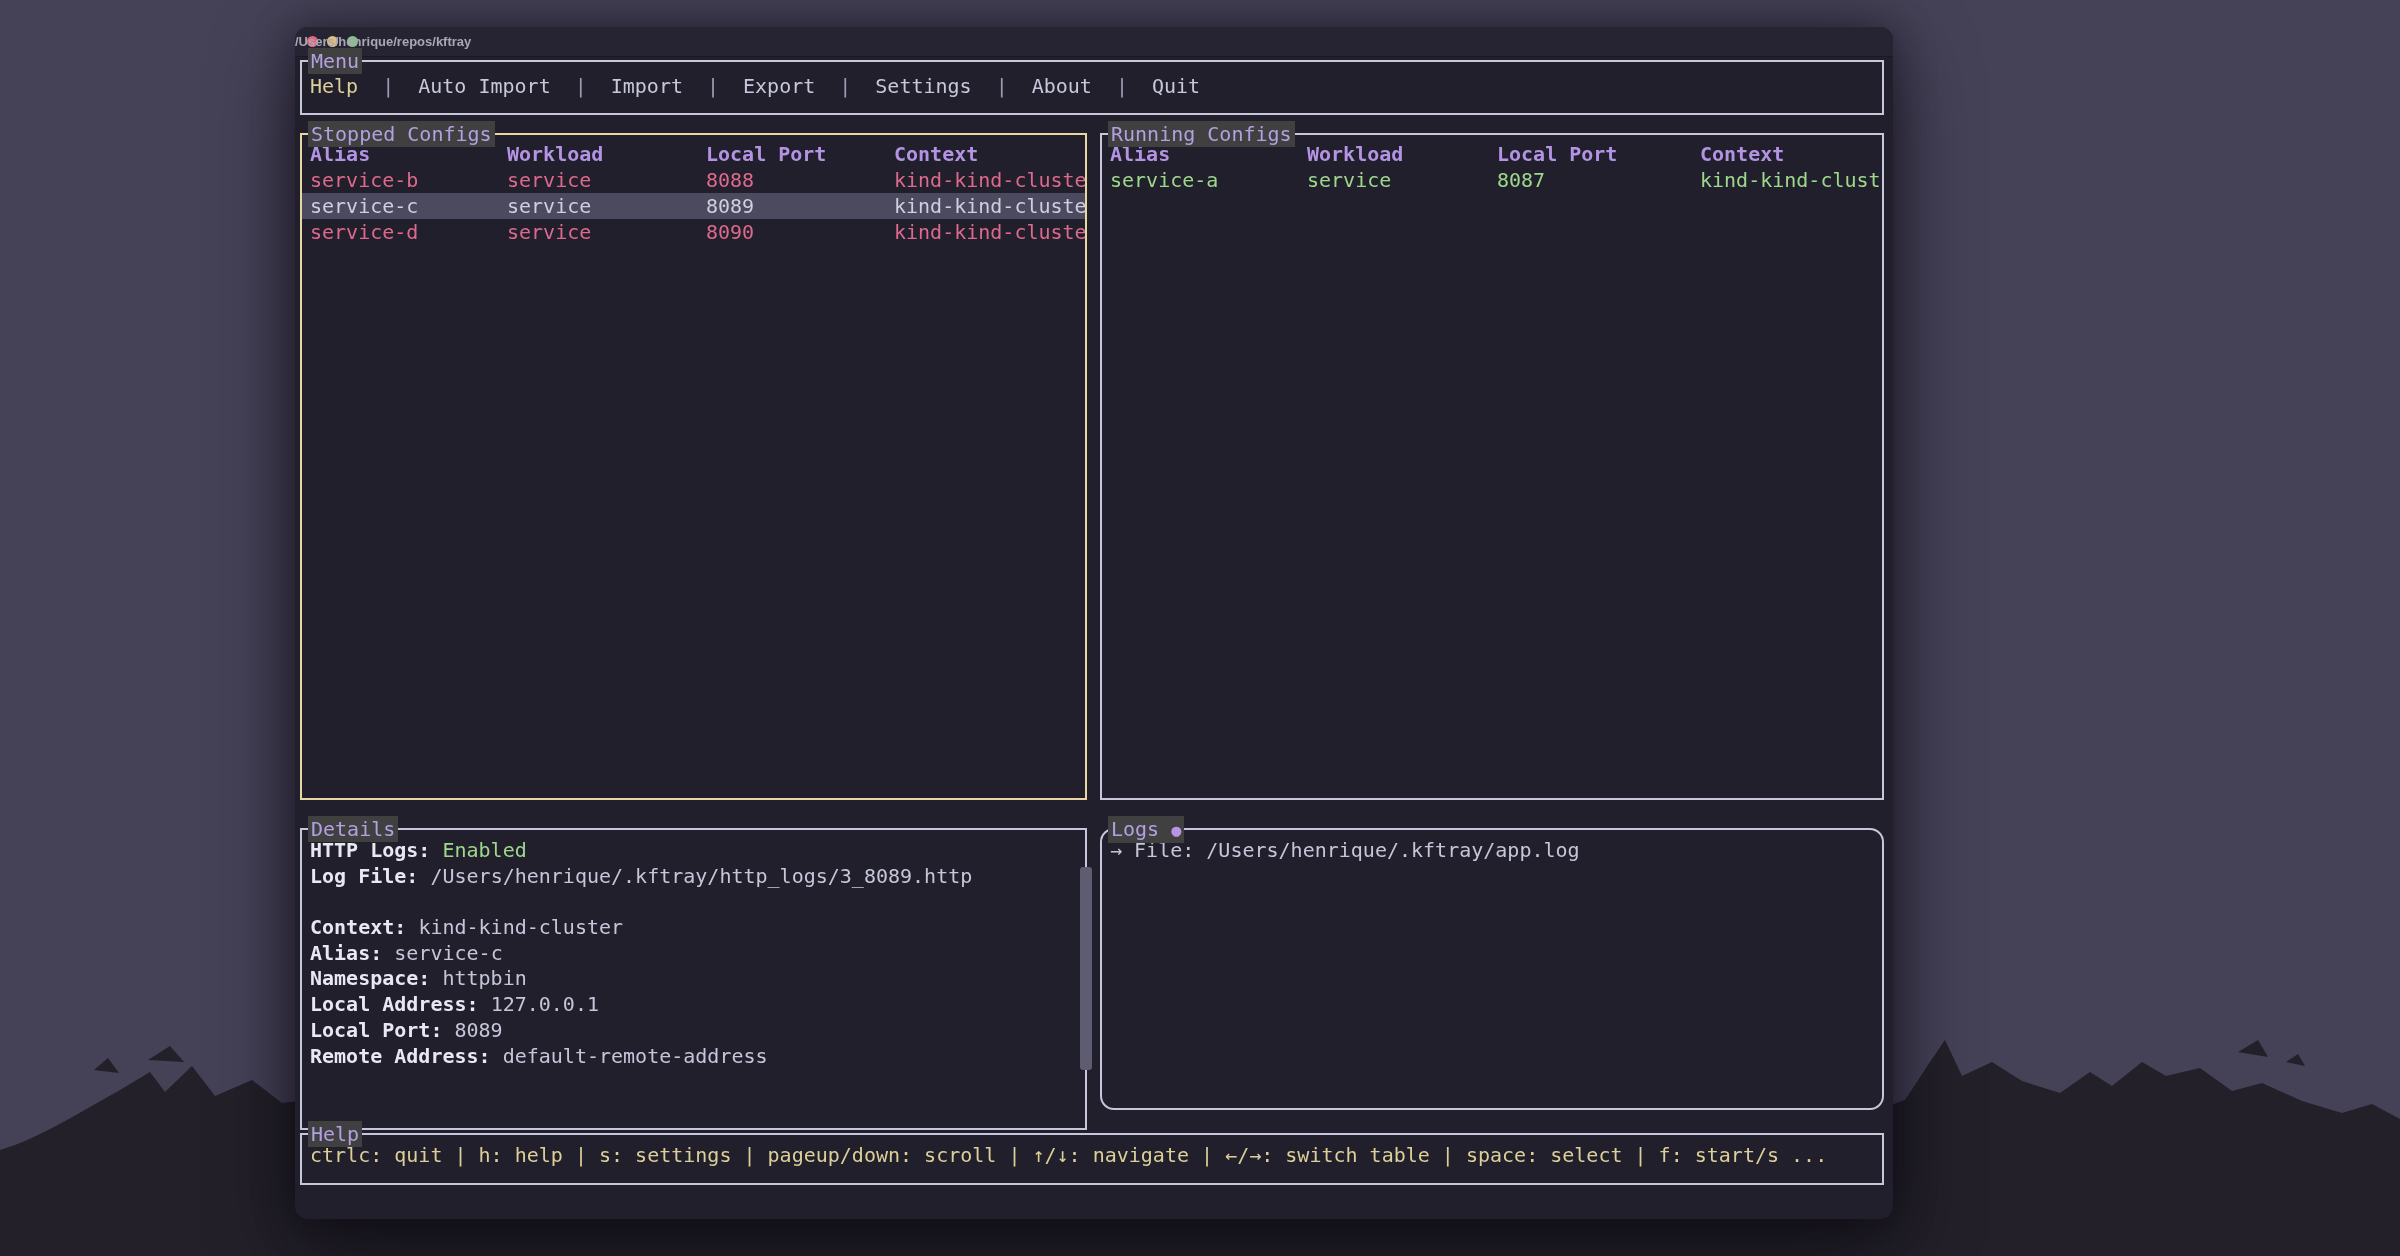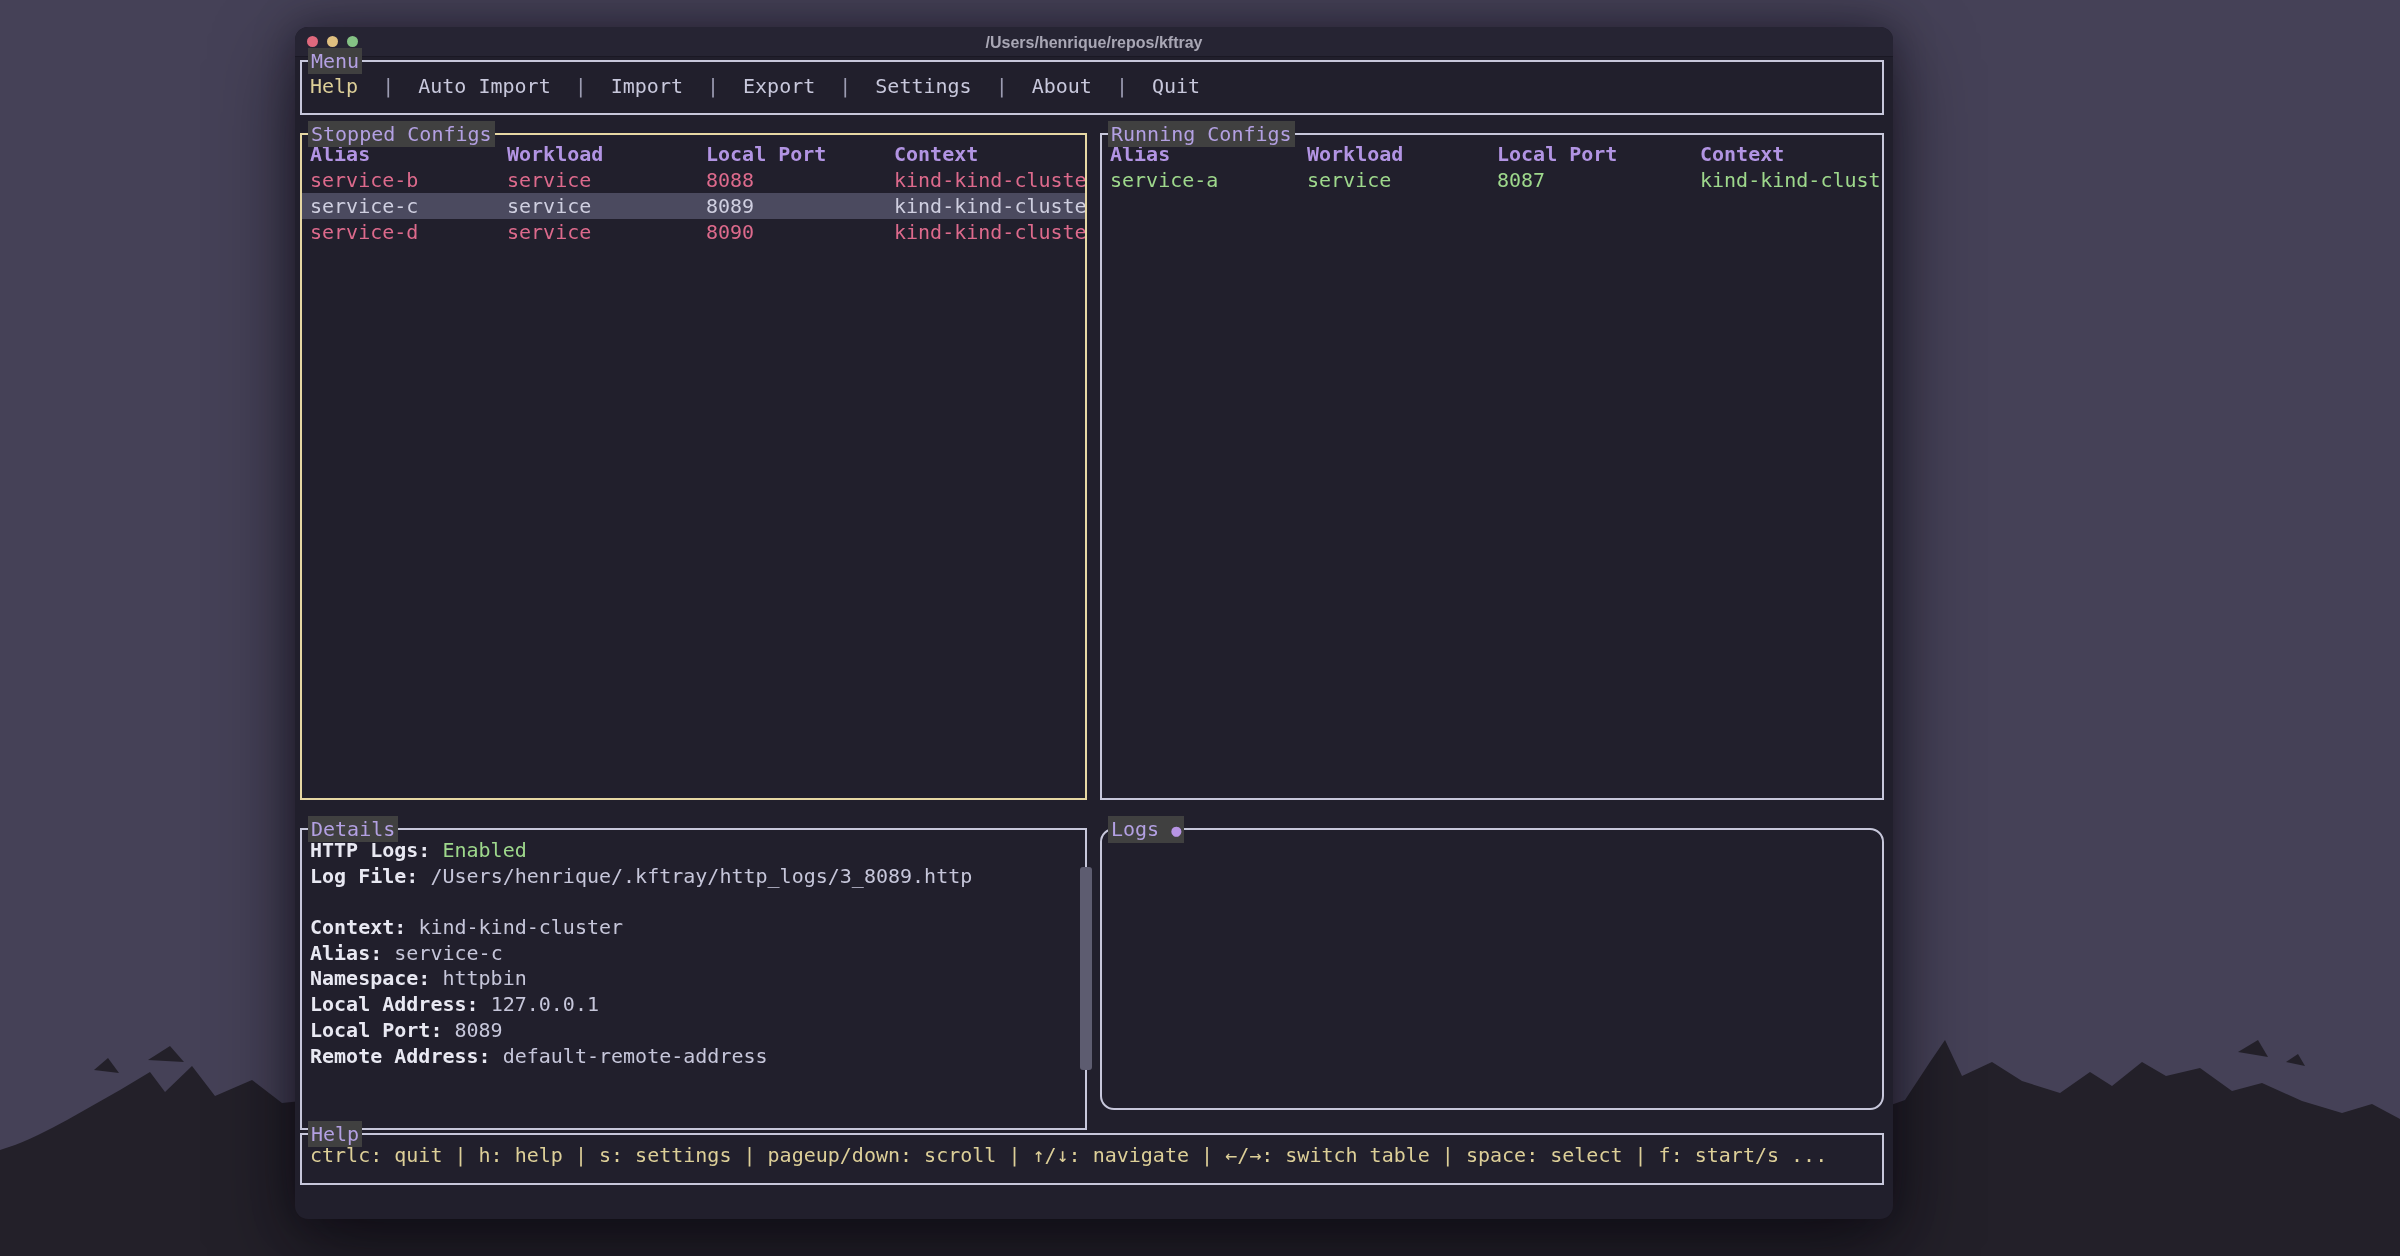--- a/index.html
+++ b/index.html
@@ -12,22 +12,22 @@
 
   
   .window { position:absolute; left:295px; top:27px; width:1598px; height:1192px;
             background:#211f2c; border-radius:13px; z-index:2;
             box-shadow:0 30px 80px rgba(8,6,14,.6), 0 0 40px rgba(8,6,14,.4); }
   .titlebar { position:relative; height:30px; background:#262433;
               border-radius:13px 13px 0 0; border-bottom:1px solid #1a1824; }
   .lights { position:absolute; left:12px; top:9px; display:flex; gap:9px; }
   .light { width:11px; height:11px; border-radius:50%; }
   .light.red { background:#e0697d; } .light.yellow { background:#e0c080; } .light.green { background:#85c285; }
-  .wintitle { position:absolute; left:0; right:0; top:7px; text-align:center;
-              font-family:"Liberation Sans", sans-serif; font-size:16px; font-weight:600;
+  .wintitle { position:absolute; left:0; right:0; top:7px; text-align:left;
+              font-family:"Liberation Sans", sans-serif; font-size:13px; font-weight:600;
               color:#a9a7b5; }
 
   
   .panel { position:absolute; border:2px solid #c7c7db; background:#211f2c; }
   .panel.active { border-color:#e6d7a3; }
   .ptitle { position:absolute; top:-14px; left:6px; background:#404040; padding:0 3px;
             color:#b3a0e2; font-size:20px; line-height:26px; white-space:pre; }
   .ptitle .dot { color:#b794e4; font-size:17px; }
 
   .menu-panel   { left:5px;   top:33px;   width:1584px; height:55px; }
@@ -161,20 +161,21 @@
           <div class="dline"><span class="dlabel">Namespace: </span><span class="dvalue">httpbin</span></div>
           <div class="dline"><span class="dlabel">Local Address: </span><span class="dvalue">127.0.0.1</span></div>
           <div class="dline"><span class="dlabel">Local Port: </span><span class="dvalue">8089</span></div>
           <div class="dline"><span class="dlabel">Remote Address: </span><span class="dvalue">default-remote-address</span></div>
         </div>
       <div class="scroll-thumb"></div>
     </div>
 
     <div class="panel logs-panel">
       <span class="ptitle"><span>Logs</span> <span class="dot">●</span></span>
+      <div class="logs-line">→ File: /Users/henrique/.kftray/app.log</div>
     </div>
 
     <div class="panel help-panel">
       <span class="ptitle">Help</span>
       <div class="help-line">ctrlc: quit | h: help | s: settings | pageup/down: scroll | ↑/↓: navigate | ←/→: switch table | space: select | f: start/s ...</div>
     </div>
 
   </div>
 </div>
 

